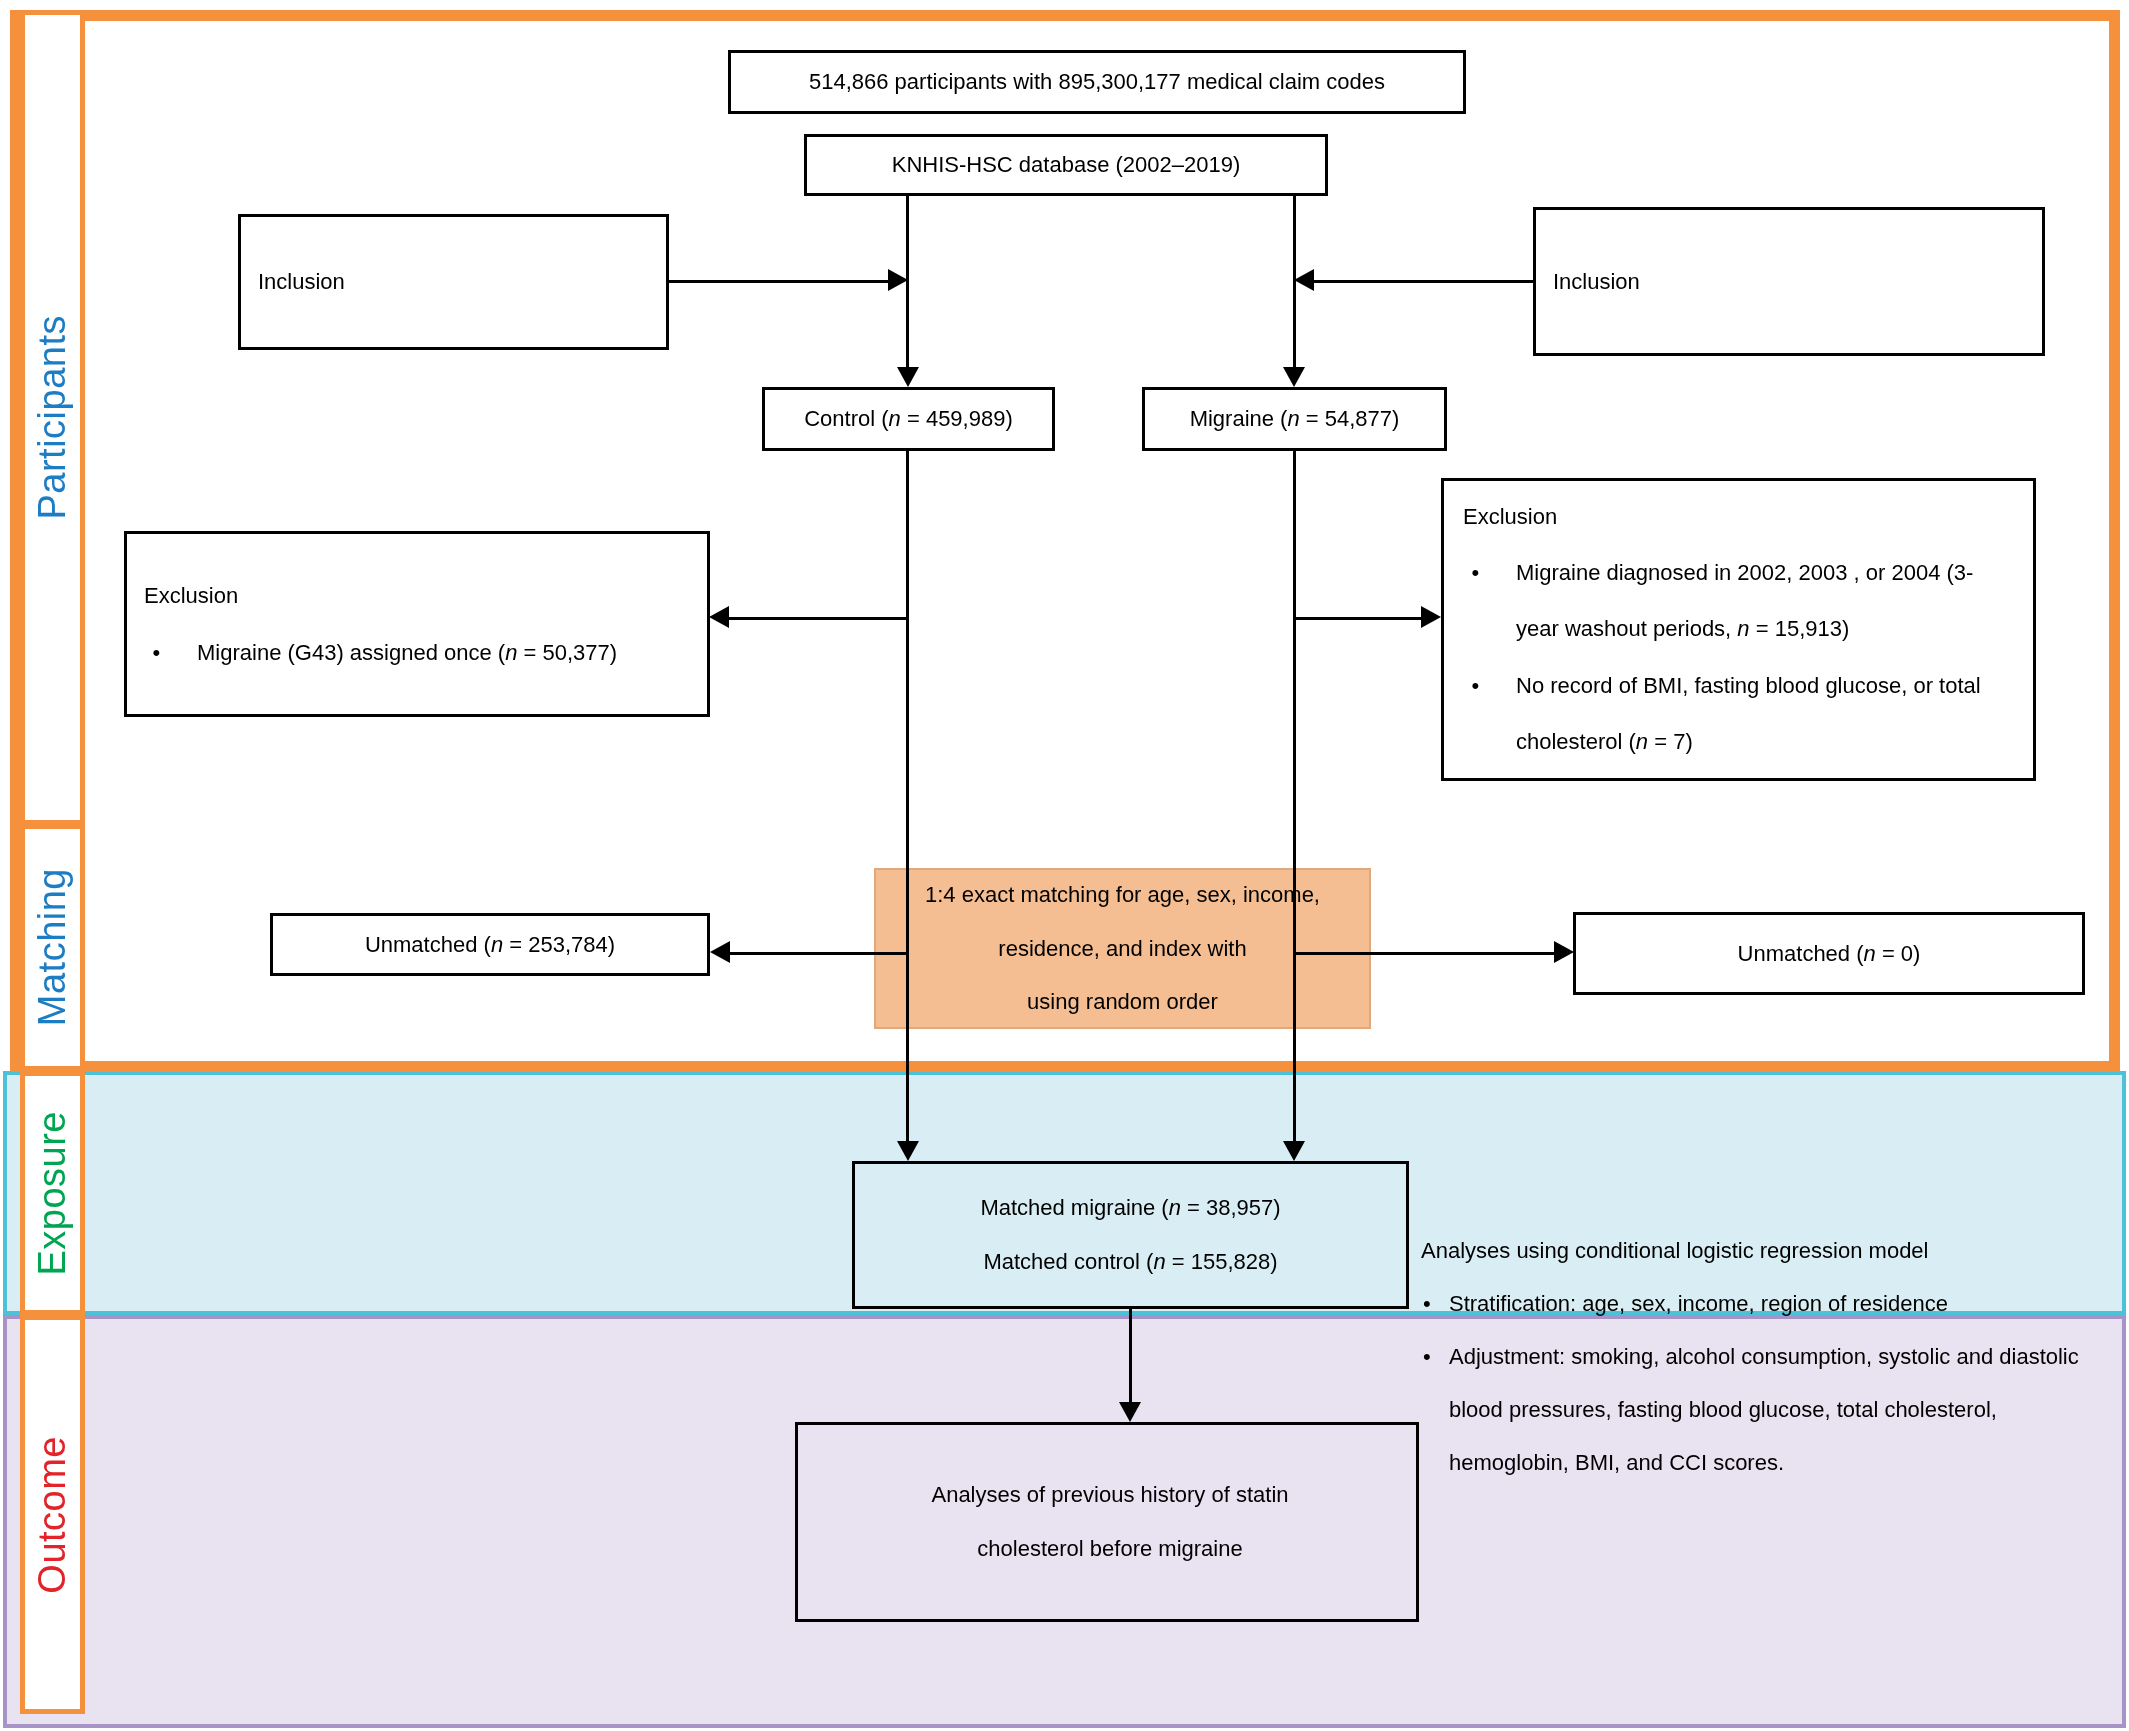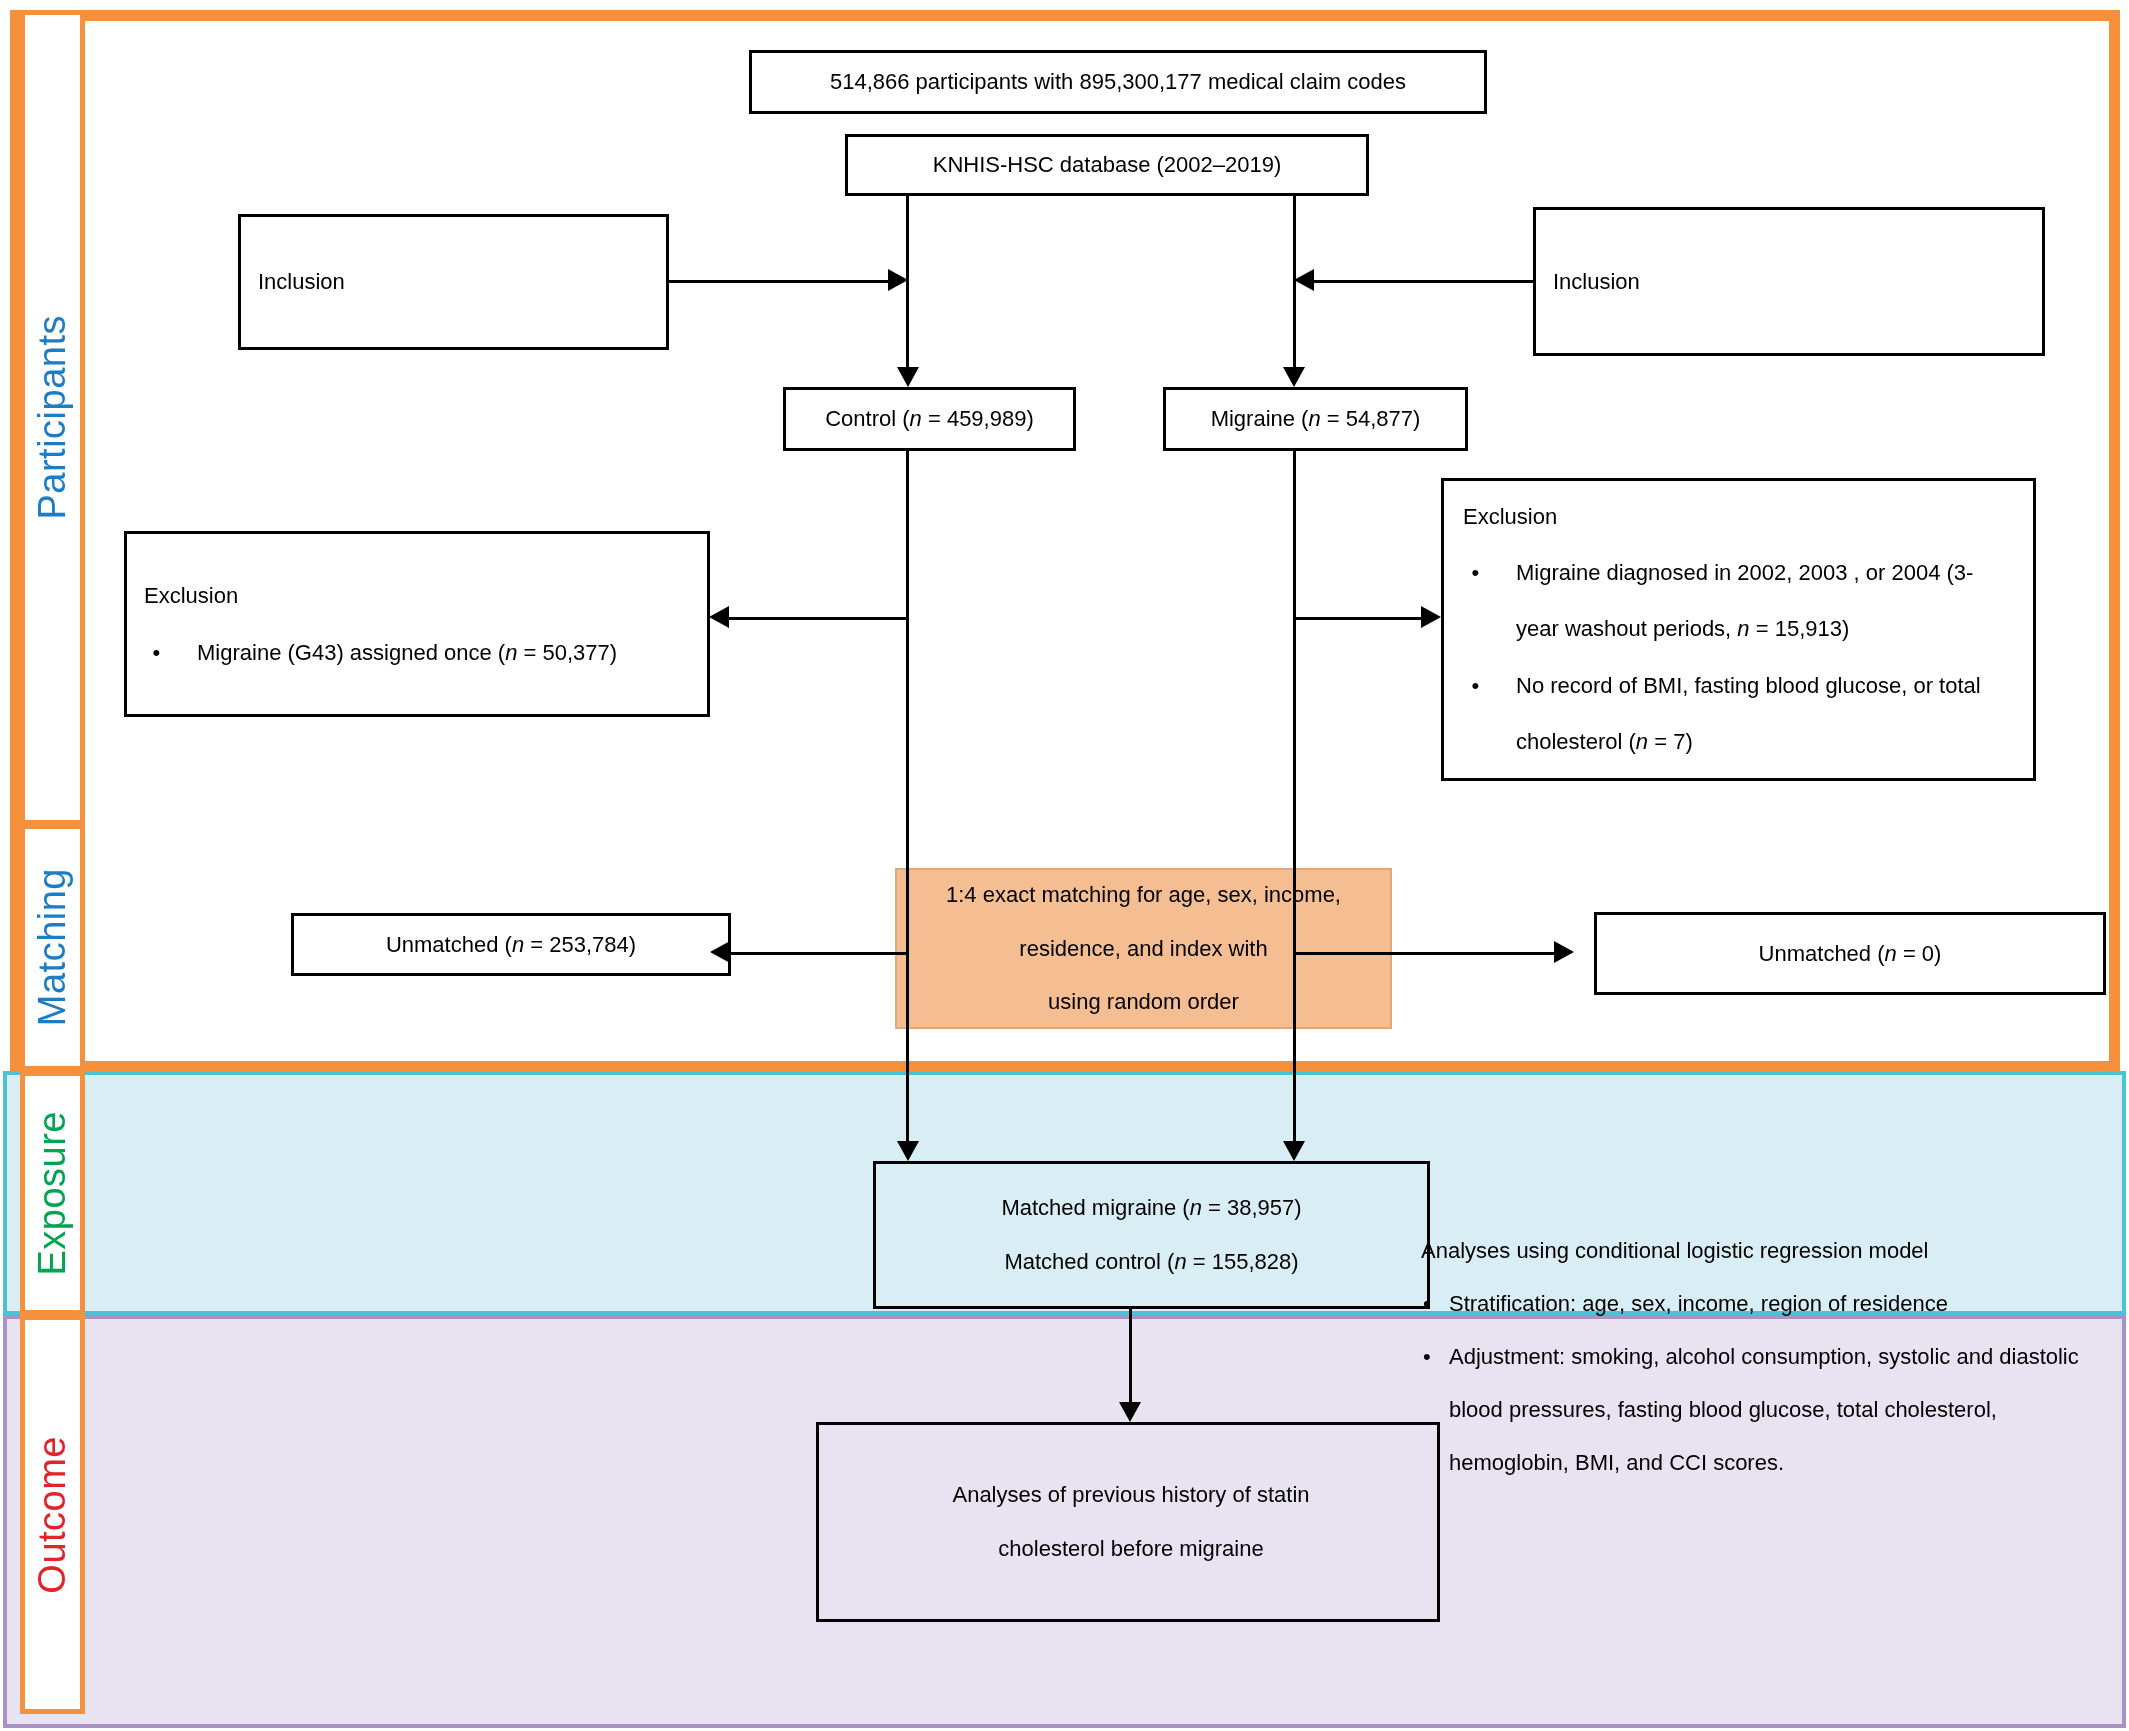--- a/index.html
+++ b/index.html
@@ -20,27 +20,27 @@
         box-sizing:border-box;z-index:2;display:flex;align-items:center;justify-content:center;}
   .cell-participants{top:9.5px;height:815px;}
   .cell-matching{top:824px;height:247px;}
   .cell-exposure{top:1071px;height:244px;}
   .cell-outcome{top:1315px;height:399px;}
   .vlabel{writing-mode:vertical-rl;transform:rotate(180deg);font-size:38px;letter-spacing:0.5px;}
 
   
   .box{position:absolute;box-sizing:border-box;border:3.8px solid #000;background:#fff;
        font-size:22px;z-index:3;}
-  .center{display:flex;align-items:center;justify-content:center;text-align:center;margin-left:21px;}
+  .center{display:flex;align-items:center;justify-content:center;text-align:center;}
   .list{display:flex;flex-direction:column;justify-content:center;padding:9.5px 17px;}
   .bitem{position:relative;padding-left:53px;}
   .bitem::before{content:"\2022";position:absolute;left:8.6px;}
 
   .box-source{left:728px;top:50px;width:738px;height:64px;}
-  .box-database{left:824px;top:134px;width:524px;height:62px;}
+  .box-database{left:804px;top:134px;width:524px;height:62px;}
   .box-incl-left{left:238px;top:214px;width:431px;height:136px;line-height:2.3;}
   .box-incl-right{left:1533px;top:207px;width:512px;height:149px;line-height:2.08;}
   .box-control{left:762px;top:387px;width:293px;height:64px;}
   .box-migraine{left:1142px;top:387px;width:305px;height:64px;}
   .box-excl-left{left:124px;top:531px;width:586px;height:186px;line-height:2.6;}
   .box-excl-right{left:1441px;top:478px;width:595px;height:303px;line-height:2.55;padding:9.5px 19px;}
   .box-matching{left:874px;top:868px;width:497px;height:161px;border:2.9px solid #e0a87d;
                 line-height:2.45;z-index:5;flex-direction:column;}
   .box-unm-left{left:270px;top:913px;width:440px;height:63px;}
   .box-unm-right{left:1573px;top:912px;width:512px;height:83px;}

